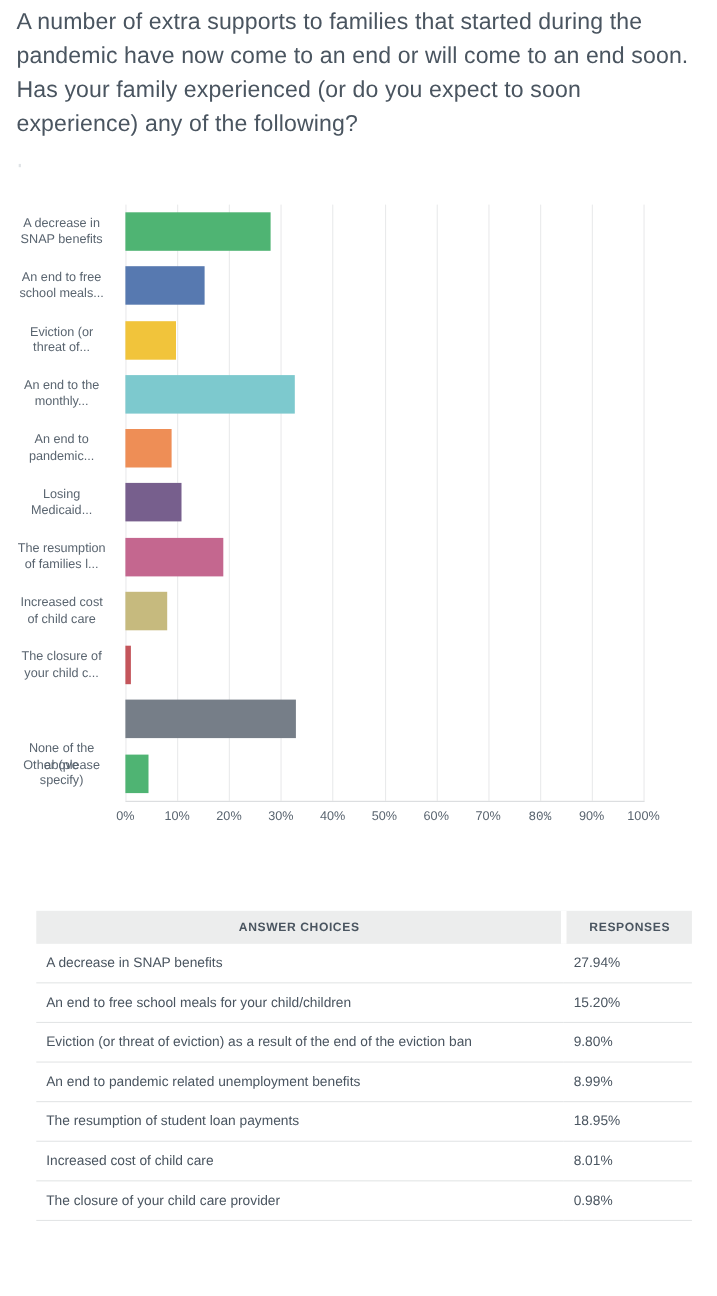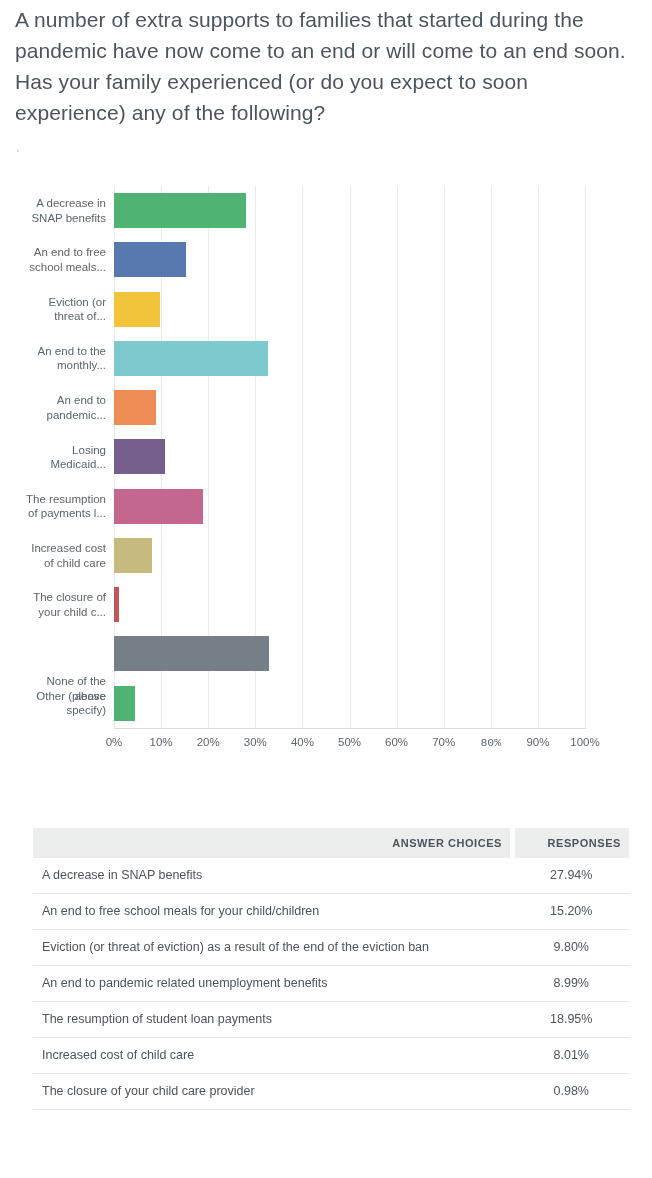--- a/index.html
+++ b/index.html
@@ -78,21 +78,21 @@
   .bar {
     position: absolute;
     top: 7px;
     left: 0;
     height: 35px;
   }
   .cat-label {
     position: absolute;
     right: 0;
     width: 100px;
-    text-align: right;
+    text-align: center;
     font-size: 11.5px;
     line-height: 14.5px;
     color: #5a6570;
   }
   .tick-label {
     position: absolute;
     top: 566px;
     font-size: 11.5px;
     color: #5a6570;
     text-align: center;
@@ -108,21 +108,21 @@
     width: 596px;
     border-collapse: collapse;
     font-size: 12.5px;
   }
   #answer-table thead th {
     background: #eceded;
     color: #4a5560;
     font-size: 11px;
     font-weight: bold;
     letter-spacing: 0.55px;
-    text-align: right;
+    text-align: center;
     padding: 9px 8px 9px 9px;
     border: none;
   }
   #answer-table thead th.th-choice {
     width: 492px;
     border-right: 5px solid #ffffff;
   }
   #answer-table thead th.th-responses {
     width: 99px;
   }
@@ -133,21 +133,20 @@
     line-height: 17px;
     border-bottom: 1px solid #e3e5e6;
     vertical-align: top;
   }
   #answer-table tbody tr:first-child td {
     border-top: none;
   }
   #answer-table tbody td.td-resp {
     padding-left: 9px;
     white-space: nowrap;
-    text-align: center;
   }
 </style>
 </head>
 <body>
 
 <div id="question-title">A number of extra supports to families that started during the pandemic have now come to an end or will come to an end soon. Has your family experienced (or do you expect to soon experience) any of the following?</div>
 
 <div id="corner-dot"></div>
 
 <div id="chart-area">
@@ -228,21 +227,21 @@
     <div class="cat-label" style="top: 223.227px; right: 546px;">
       <div>An end to</div>
       <div>pandemic...</div>
     </div>
     <div class="cat-label" style="top: 272.5px; right: 546px;">
       <div>Losing</div>
       <div>Medicaid...</div>
     </div>
     <div class="cat-label" style="top: 321.773px; right: 546px;">
       <div>The resumption</div>
-      <div>of payments l...</div>
+      <div>of families l...</div>
     </div>
     <div class="cat-label" style="top: 371.045px; right: 546px;">
       <div>Increased cost</div>
       <div>of child care</div>
     </div>
     <div class="cat-label" style="top: 420.318px; right: 546px;">
       <div>The closure of</div>
       <div>your child c...</div>
     </div>
     <div class="cat-label" style="top: 462px; right: 546px; margin-top: 42px;">

